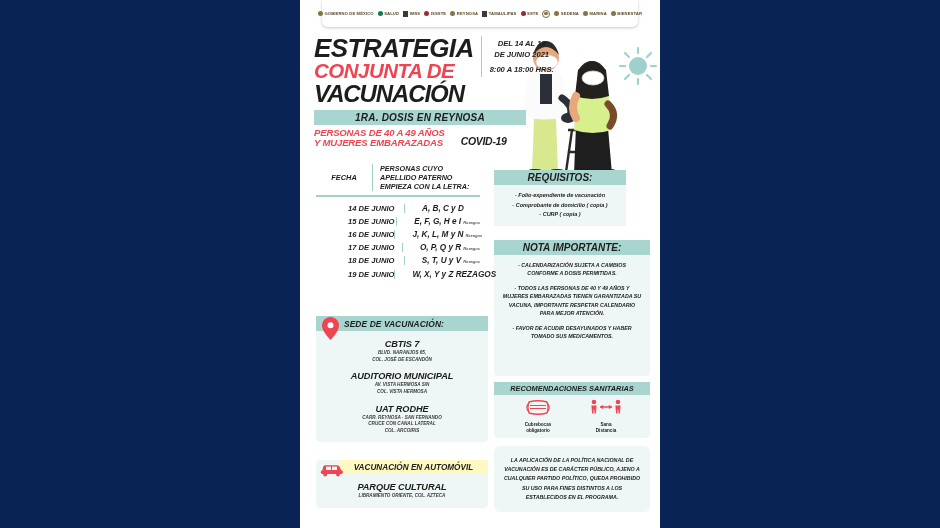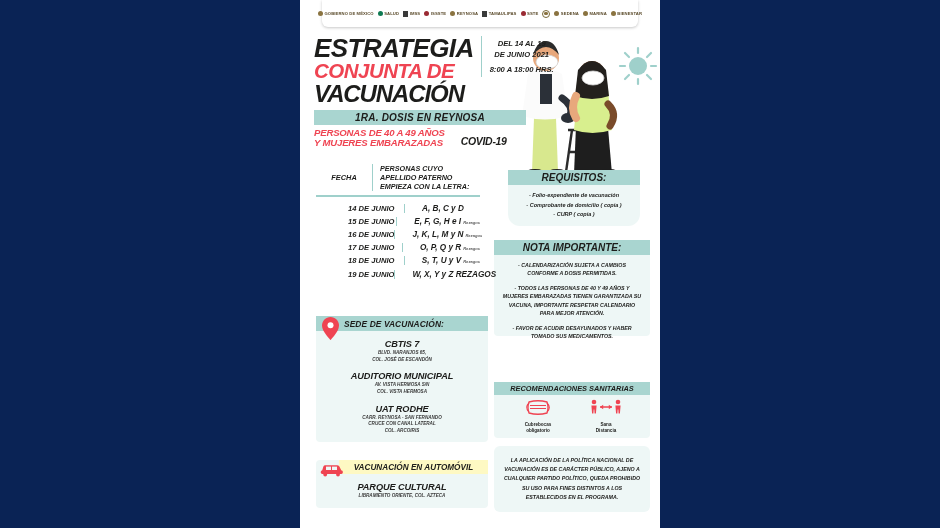--- a/index.html
+++ b/index.html
@@ -147,35 +147,35 @@
   }
   .auto-bar {
     background:#fef9c3; height:14px; margin-left:23px;
     display:flex; align-items:center; justify-content:center;
     font-size:8.2px; font-weight:bold; font-style:italic; color:#1d1d1b;
   }
   .car { position:absolute; left:4px; top:2px; width:24px; height:15px; z-index:5; }
 
   
   .req-panel {
-    position:absolute; left:208px; top:170px; width:132px;
-    background:#eef7f6; border-radius:12px; z-index:3; padding-bottom:6px;
+    position:absolute; left:194px; top:170px; width:132px;
+    background:#eef7f6; border-radius:0; z-index:3; padding-bottom:6px;
   }
   .panel-bar {
     background:#a9d5d0; height:15px;
     display:flex; align-items:center; justify-content:center;
     font-size:10px; font-weight:bold; font-style:italic; color:#1d1d1b;
   }
   .panel-body {
     padding:6px 7px 0; text-align:center;
     font-size:5.5px; font-weight:bold; font-style:italic;
     color:#1d1d1b; line-height:1.75;
   }
   .nota-panel {
-    position:absolute; left:194px; top:240px; width:156px; height:96px;
+    position:absolute; left:194px; top:240px; width:156px; height:136px;
     background:#eef7f6; border-radius:4px; z-index:3;
   }
   .nota-body {
     padding:6px 8px 0; text-align:center;
     font-size:5.3px; font-weight:bold; font-style:italic;
     color:#1d1d1b; line-height:1.6;
   }
   .nota-body p { margin-bottom:6px; }
 
   .rec-panel {

